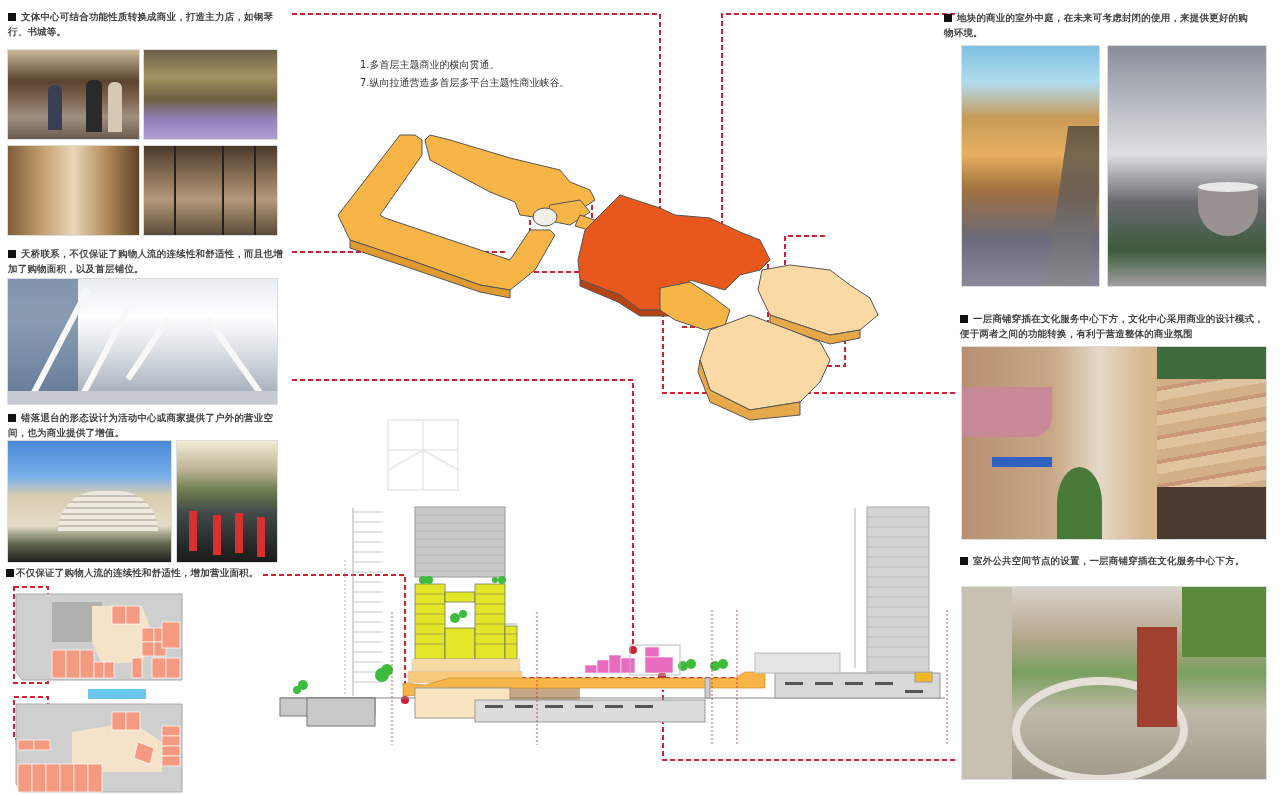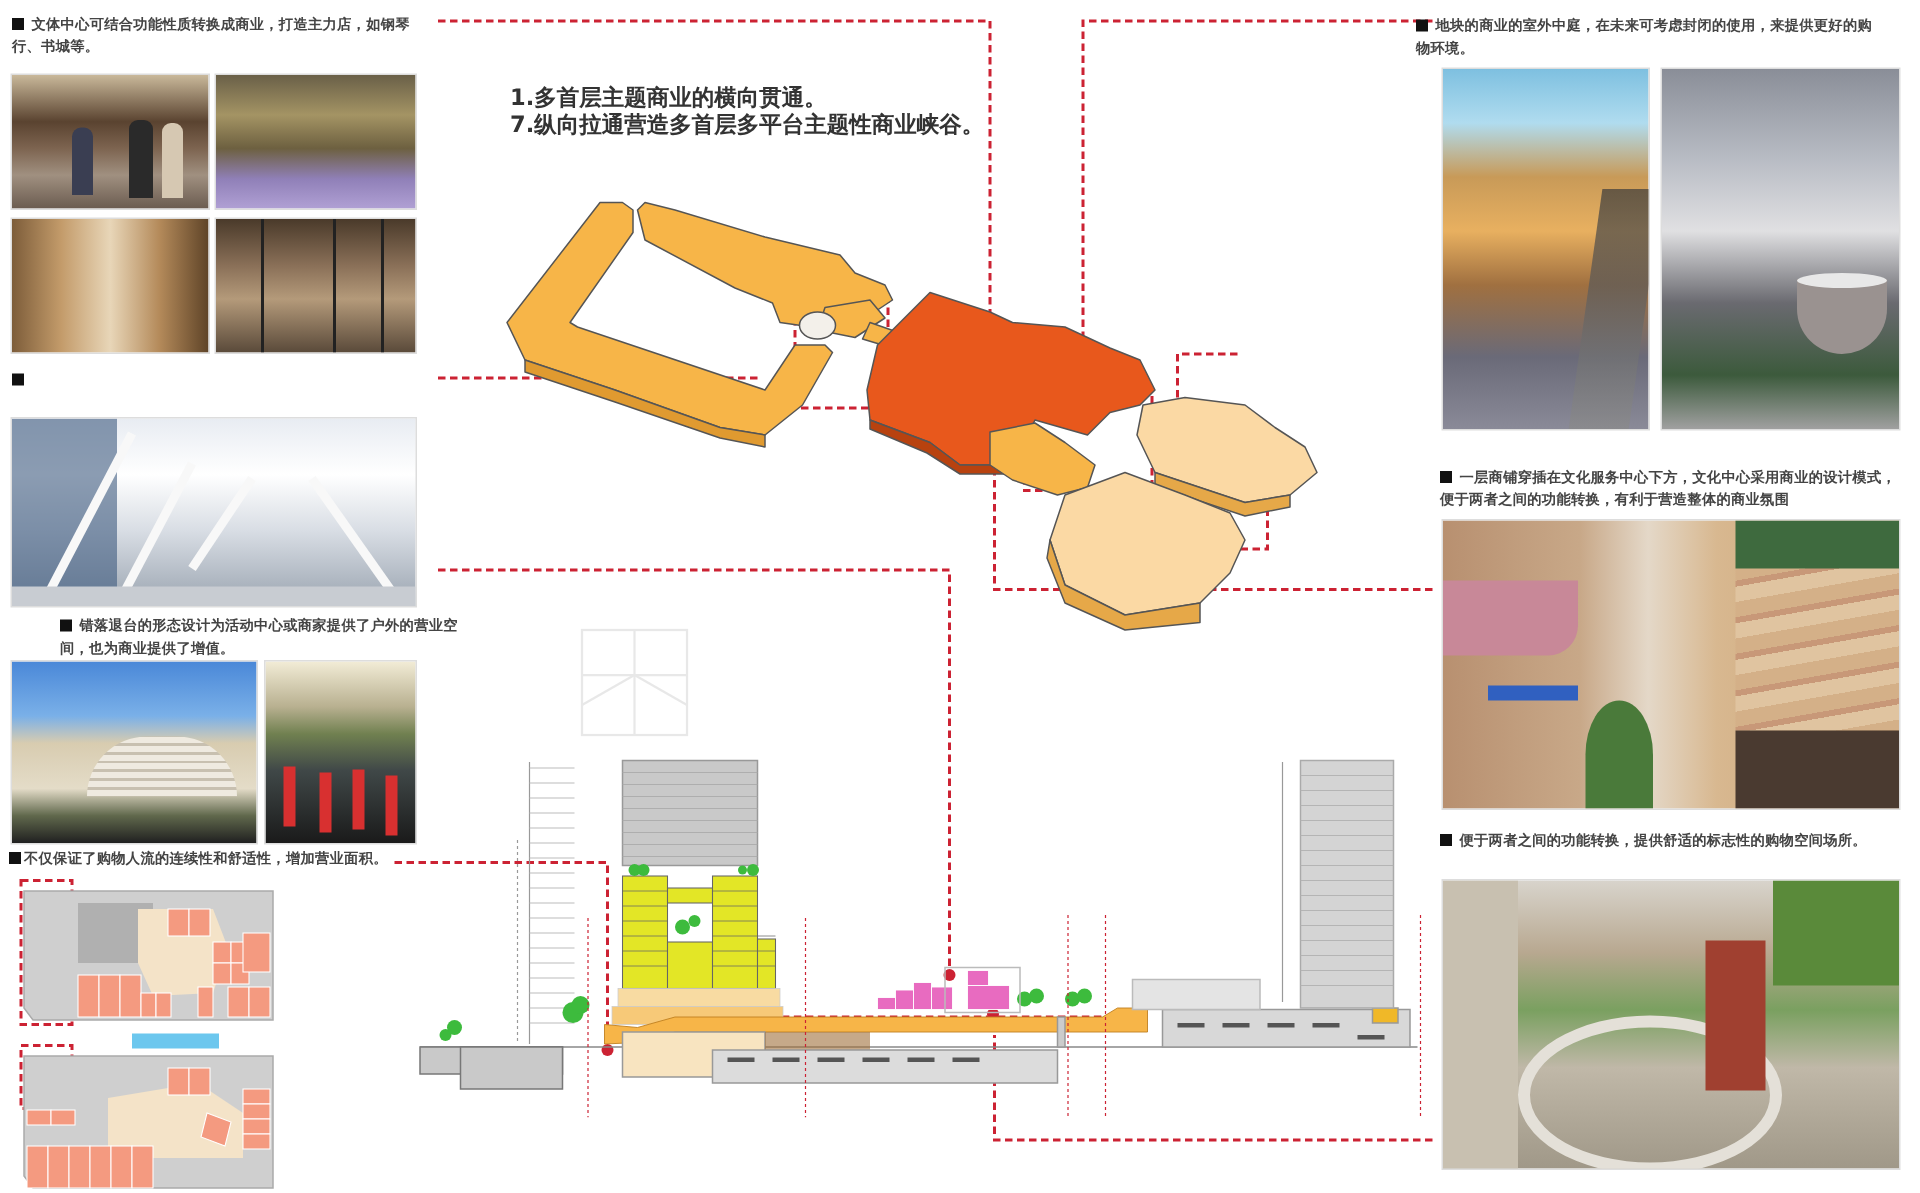--- a/index.html
+++ b/index.html
@@ -1,21 +1,21 @@
 <!DOCTYPE html>
 <html><head>
 <meta charset="utf-8">
 <style>
   html, body { margin:0; padding:0; background:#ffffff; }
   body { width:1280px; height:795px; position:relative; overflow:hidden;
          font-family:"DejaVu Sans", "Liberation Sans", sans-serif; color:#333; }
   .abs { position:absolute; }
   .caption { position:absolute; font-size:9.5px; line-height:15px; color:#444; letter-spacing:0.2px;font-weight:bold; }
   .caption .bullet { display:inline-block; width:8px; height:8px; background:#111; margin-right:5px; vertical-align:-1px; }
-  .note { position:absolute; font-size:15px; line-height:18px; color:#333; font-weight:bold; }
+  .note { position:absolute; font-size:10px; line-height:18px; color:#333; font-weight:normal;margin-left:20px; }
   .photo { position:absolute; overflow:hidden; border:1px solid #ddd; }
   .plan { position:absolute; }
 </style>
 </head>
 <body>
 
 <svg class="abs" style="left:0;top:0" width="1280" height="795">
   <g fill="none" stroke="#cc2233" stroke-width="2" stroke-dasharray="5,3">
 
     <polyline points="292,14 660,14 660,240 640,240"></polyline>
@@ -67,36 +67,36 @@
 </div>
 <div class="photo" style="left:143px;top:49px;width:133px;height:89px;background:linear-gradient(180deg,#6a6048 0%,#a49464 30%,#6d6040 55%,#9080b8 78%,#b0a0d4 100%);"></div>
 <div class="photo" style="left:7px;top:145px;width:131px;height:89px;background:linear-gradient(90deg,#7d5d3a 0%,#c39b6a 25%,#e8d6b8 50%,#b48a5a 75%,#5f4428 100%);"></div>
 <div class="photo" style="left:143px;top:145px;width:133px;height:89px;background:linear-gradient(180deg,#4a3a2a 0%,#8a7058 35%,#b49a7a 60%,#5a4a3a 100%);">
   <div class="abs" style="left:30px;top:0;width:2px;height:89px;background:#222;"></div>
   <div class="abs" style="left:78px;top:0;width:2px;height:89px;background:#222;"></div>
   <div class="abs" style="left:110px;top:0;width:2px;height:89px;background:#222;"></div>
 </div>
 
 <div class="caption" style="left:8px;top:246px;width:278px;">
-  <span class="bullet"></span>
+  <span class="bullet"></span><span>天桥联系，不仅保证了购物人流的连续性和舒适性，而且也增加了购物面积，以及首层铺位。</span>
 </div>
 <div class="photo" style="left:7px;top:278px;width:269px;height:125px;background:linear-gradient(180deg,#e8ecf2 0%,#ffffff 30%,#d8dde4 60%,#9aa4b0 100%);">
   <svg width="269" height="125">
     <rect x="0" y="0" width="70" height="125" fill="#3e5a7e" opacity="0.6"></rect>
     <g stroke="#f8f8f8" stroke-width="6">
       <line x1="20" y1="125" x2="80" y2="10"></line>
       <line x1="70" y1="125" x2="120" y2="30"></line>
       <line x1="120" y1="100" x2="160" y2="40"></line>
       <line x1="260" y1="125" x2="200" y2="40"></line>
     </g>
     <rect x="0" y="112" width="269" height="13" fill="#c8ccd2"></rect>
   </svg>
 </div>
 
-<div class="caption" style="left:8px;top:410px;width:278px;margin-left:32px;">
+<div class="caption" style="left:8px;top:410px;width:278px;">
   <span class="bullet"></span><span>错落退台的形态设计为活动中心或商家提供了户外的营业空间，也为商业提供了增值。</span>
 </div>
 <div class="photo" style="left:7px;top:440px;width:163px;height:121px;background:linear-gradient(180deg,#4a88d8 0%,#7ab0e8 30%,#d8ccb0 45%,#e4dcc8 70%,#60684c 85%,#202020 100%);">
   <div class="abs" style="left:50px;top:50px;width:100px;height:40px;background:repeating-linear-gradient(180deg,#efeae0 0 4px,#c8c0b0 4px 6px);border-radius:50px 50px 0 0;"></div>
 </div>
 <div class="photo" style="left:176px;top:440px;width:100px;height:121px;background:linear-gradient(180deg,#f2ecd6 0%,#b8b090 25%,#708050 40%,#404848 60%,#1a1a1a 100%);">
   <div class="abs" style="left:12px;top:70px;width:8px;height:40px;background:#d83030;"></div>
   <div class="abs" style="left:36px;top:74px;width:8px;height:40px;background:#d83030;"></div>
   <div class="abs" style="left:58px;top:72px;width:8px;height:40px;background:#d83030;"></div>
   <div class="abs" style="left:80px;top:76px;width:8px;height:40px;background:#d83030;"></div>
@@ -356,20 +356,20 @@
 <div class="photo" style="left:961px;top:346px;width:304px;height:192px;background:linear-gradient(90deg,#b89070 0%,#c8a888 30%,#e4d8c8 45%,#d8b890 60%,#c8a070 100%);">
   <div class="abs" style="left:0;top:40px;width:90px;height:50px;background:#c88898;border-radius:0 0 20px 0;"></div>
   <div class="abs" style="left:195px;top:30px;width:109px;height:110px;background:repeating-linear-gradient(170deg,#d4b088 0 10px,#c89878 10px 14px,#e0c4a0 14px 24px);"></div>
   <div class="abs" style="left:195px;top:0;width:109px;height:32px;background:#3e6a3e;"></div>
   <div class="abs" style="left:95px;top:120px;width:45px;height:72px;background:#4a7a3a;border-radius:50% 50% 0 0;"></div>
   <div class="abs" style="left:30px;top:110px;width:60px;height:10px;background:#3060c0;"></div>
   <div class="abs" style="left:195px;top:140px;width:109px;height:52px;background:#4a3a30;"></div>
 </div>
 
 <div class="caption" style="left:960px;top:553px;width:312px;">
-  <span class="bullet"></span><span>便于两者之间的功能转换，提供舒适的标志性的购物空间场所。</span>
+  <span class="bullet"></span><span>室外公共空间节点的设置，一层商铺穿插在文化服务中心下方。</span>
 </div>
 <div class="photo" style="left:961px;top:586px;width:304px;height:192px;background:linear-gradient(180deg,#d8d4cc 0%,#b8a890 25%,#7aa060 45%,#c0b8a8 65%,#a09888 100%);">
   <div class="abs" style="left:50px;top:90px;width:160px;height:90px;border:8px solid #e4e0d8;border-radius:50%;"></div>
   <div class="abs" style="left:175px;top:40px;width:40px;height:100px;background:#a04030;"></div>
   <div class="abs" style="left:220px;top:0;width:84px;height:70px;background:#5a8a3a;"></div>
   <div class="abs" style="left:0;top:0;width:50px;height:192px;background:#c8c0b0;"></div>
 </div>
 
 </body></html>

